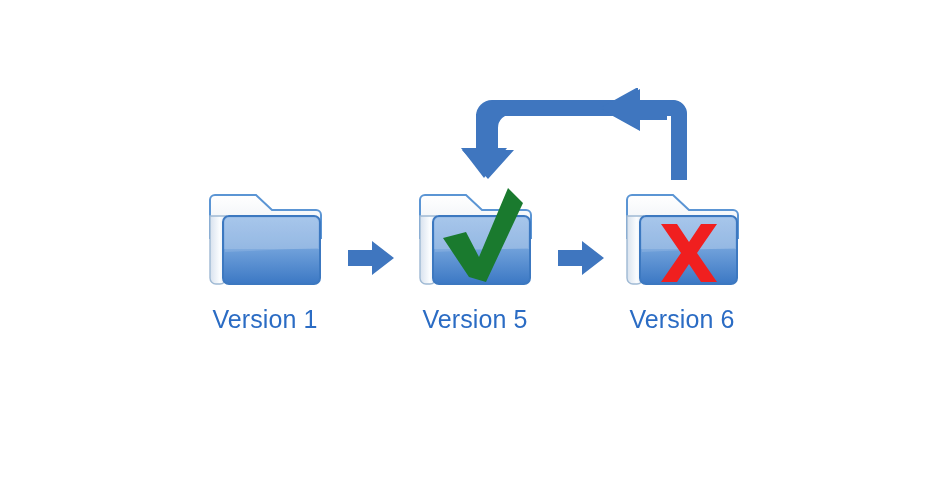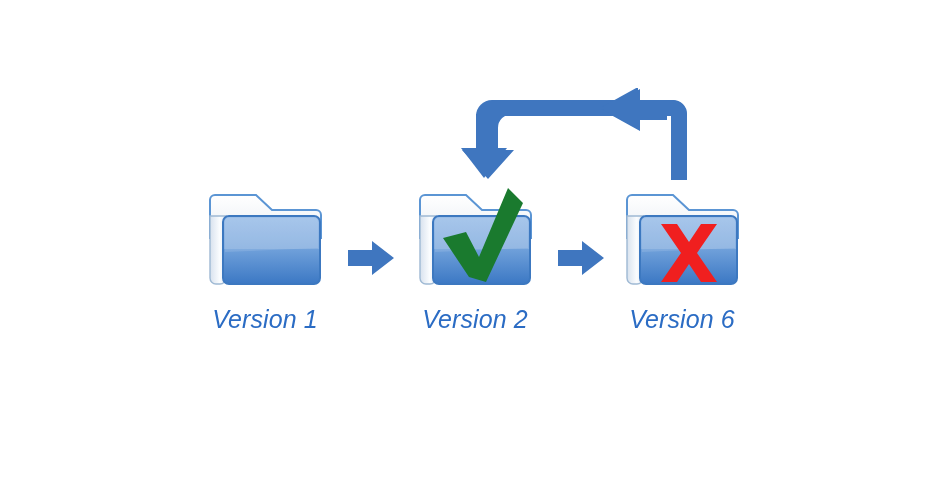--- a/index.html
+++ b/index.html
@@ -29,21 +29,20 @@
     height: 486px;
     left: 0;
     top: 0;
   }
 
   
   .node {
     position: absolute;
     width: 160px;
     text-align: center;
-    font-style: italic;
   }
   .node .folder-wrap {
     position: relative;
     width: 130px;
     height: 105px;
     margin: 0 auto;
   }
   .node .folder-wrap svg {
     display: block;
     width: 130px;
@@ -196,21 +195,21 @@
           <path d="M 10 14 A 5 5 0 0 1 15 9 L 56 9 L 72 24 L 116 24 A 5 5 0 0 1 121 29 L 121 52 L 10 52 Z" fill="url(#tabGrad2)" stroke="#5B95D4" stroke-width="2"></path>
           <path d="M 10 30 L 26 30 L 26 92 A 6 6 0 0 1 20 98 L 16 98 A 6 6 0 0 1 10 92 Z" fill="url(#spineGrad2)" stroke="#9FB9D4" stroke-width="1.4"></path>
           <path d="M 23 36 A 6 6 0 0 1 29 30 L 114 30 A 6 6 0 0 1 120 36 L 120 92 A 6 6 0 0 1 114 98 L 29 98 A 6 6 0 0 1 23 92 Z" fill="url(#bodyGrad2)" stroke="#3C78C0" stroke-width="2"></path>
           <path d="M 25 36 A 4 4 0 0 1 29 32 L 114 32 A 4 4 0 0 1 118 36 L 118 62 L 25 66 Z" fill="#FFFFFF" opacity="0.12"></path>
 
           <g>
             <path d="M 33 52 L 56 46 L 69 71 L 98 2 L 113 17 L 76 96 L 59 91 Z" fill="#1A7A2E"></path>
           </g>
         </svg>
       </div>
-      <div class="node-label">Version 2</div>
+      <div class="node-label">Version 5</div>
     </div>
 
     <div class="step-arrow" id="step-arrow-2">
       <svg width="48" height="36" viewBox="0 0 48 36" xmlns="http://www.w3.org/2000/svg">
         <polygon points="1,10 25,10 25,1 47,18 25,35 25,26 1,26" fill="#3F76BF"></polygon>
       </svg>
     </div>
 
     <div class="node" id="node-v3">
       <div class="folder-wrap">

